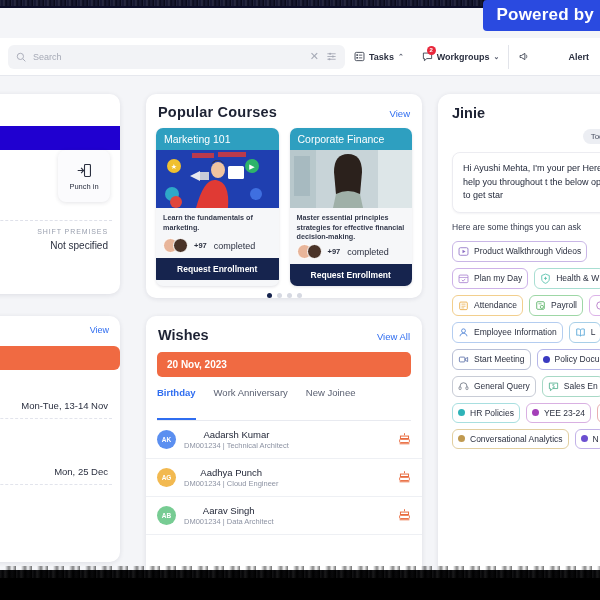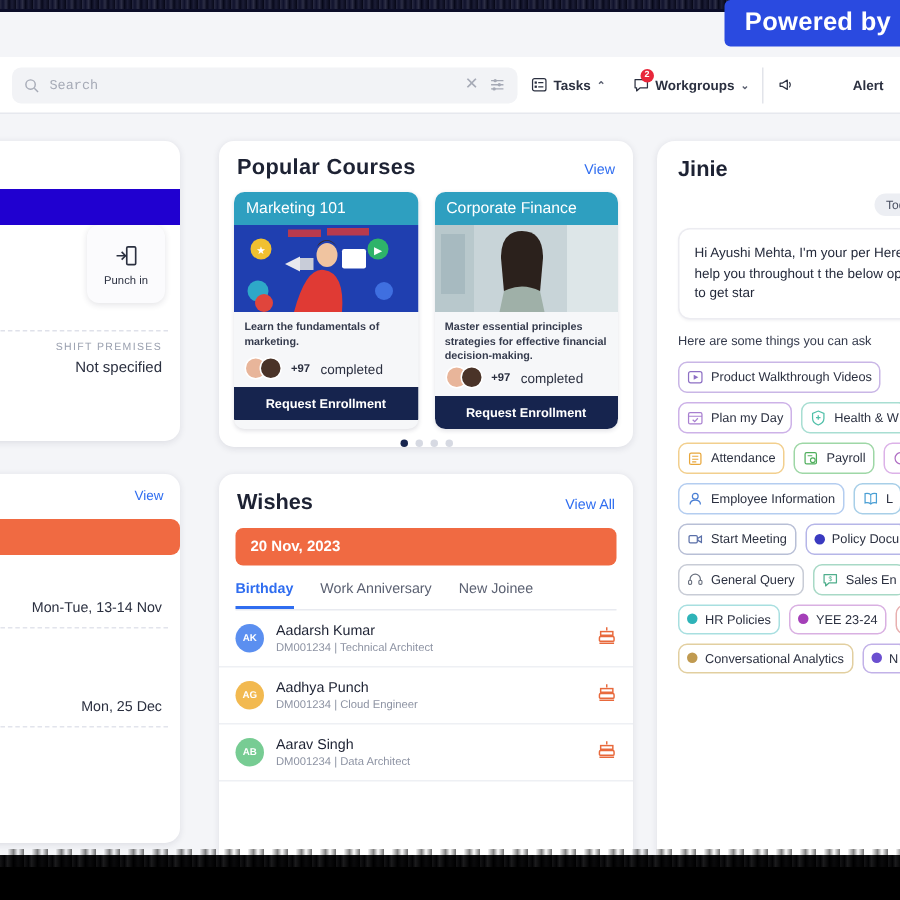--- a/index.html
+++ b/index.html
@@ -72,21 +72,21 @@
     width: 380px; height: 24px;
     background: #f2f3f6;
     border-radius: 6px;
     display: flex; align-items: center;
     padding: 0 8px;
     gap: 7px;
   }
   .search-input {
     flex: 1; border: none; background: transparent; outline: none;
     font-size: 9px; color: #4b4f5c;
-    font-family: Liberation Mono, monospace;
+    font-family: Liberation Sans, sans-serif;
   }
   .search-input::placeholder { color: #a6aab6; }
   .icon-x, .icon-filter { color: #a6aab6; font-size: 11px; cursor: pointer; line-height: 1; }
 
   .nav-right { margin-left: auto; display: flex; align-items: center; gap: 0; padding-right: 2px; }
   .nav-item {
     display: flex; align-items: center; gap: 4px;
     font-size: 9px; font-weight: bold; color: #2b3040;
     padding: 0 9px; height: 24px; position: relative; cursor: pointer;
     white-space: nowrap;
@@ -166,29 +166,29 @@
   #card-wishes { left: 146px; top: 240px; width: 276px; height: 318px; }
   .wishes-head { display: flex; align-items: baseline; padding: 11px 12px 0 12px; }
   .wishes-title { font-size: 14.5px; font-weight: bold; color: #1d2233; }
   .wishes-viewall { margin-left: auto; font-size: 9.5px; color: #2f6df0; cursor: pointer; }
   .wishes-date {
     margin: 9px 11px 0 11px; background: #f06a42; color: #fff;
     font-size: 10px; font-weight: bold; border-radius: 5px;
     padding: 7px 10px;
   }
   .wish-tabs { display: flex; gap: 18px; margin: 0 11px; padding-top: 10px; border-bottom: 1px solid #e8eaf0; }
-  .wish-tab { font-size: 9.5px; color: #5b6172; padding-bottom: 6px; cursor: pointer; }
+  .wish-tab { font-size: 9.5px; color: #5b6172; padding-bottom: 20px; cursor: pointer; }
   .wish-tab.active { color: #2f6df0; font-weight: bold; border-bottom: 2.5px solid #2f6df0; }
   .wish-row { display: flex; align-items: center; gap: 8px; padding: 8px 11px; border-bottom: 1px solid #eef0f4; }
   .wish-av {
     width: 19px; height: 19px; border-radius: 50%;
     color: #fff; font-size: 6.5px; font-weight: bold;
     display: flex; align-items: center; justify-content: center; flex: 0 0 auto;
   }
-  .wish-name { font-size: 9.5px; color: #1d2233; }
+  .wish-name { font-size: 9.5px; color: #1d2233; text-align: center; }
   .wish-sub { font-size: 7.5px; color: #8d93a3; margin-top: 1px; }
   .cake { margin-left: auto; cursor: pointer; }
 
   
   #card-jinie { left: 438px; top: 18px; width: 196px; height: 540px; border-radius: 12px 0 0 12px; }
   .jinie-title { font-size: 14.5px; font-weight: bold; color: #1d2233; padding: 11px 0 0 14px; }
   .today-pill {
     margin: 8px 14px 0 auto; width: fit-content;
     background: #eceef3; color: #4b5163;
     font-size: 8px; border-radius: 9px; padding: 3px 8px;

